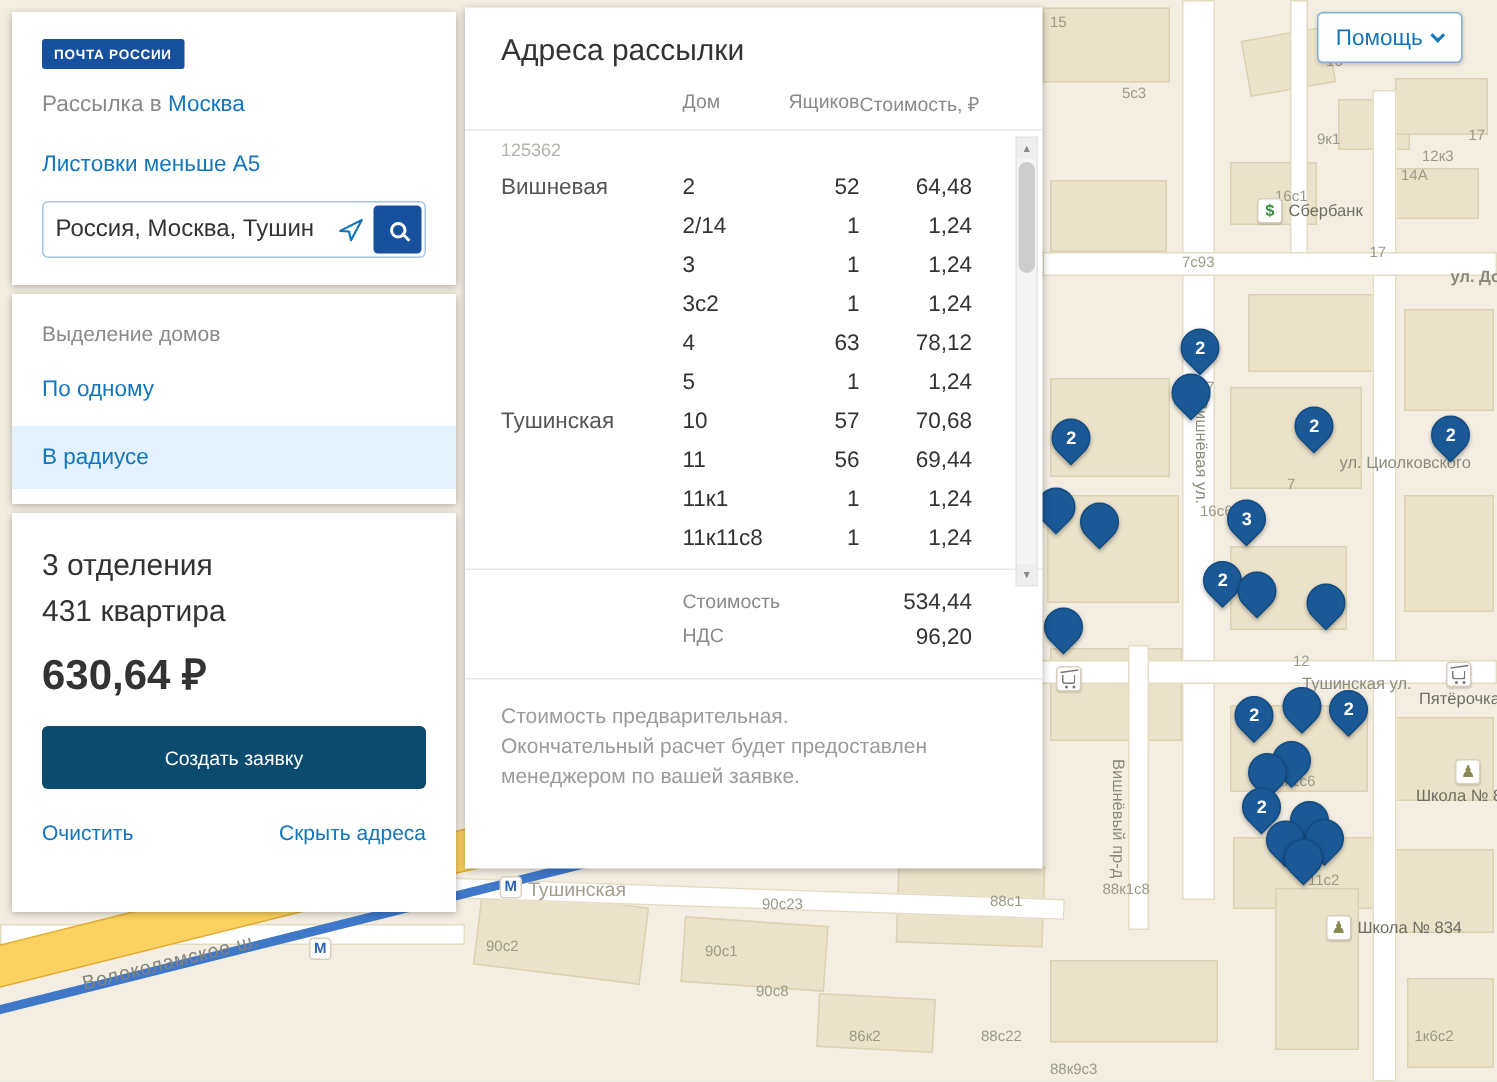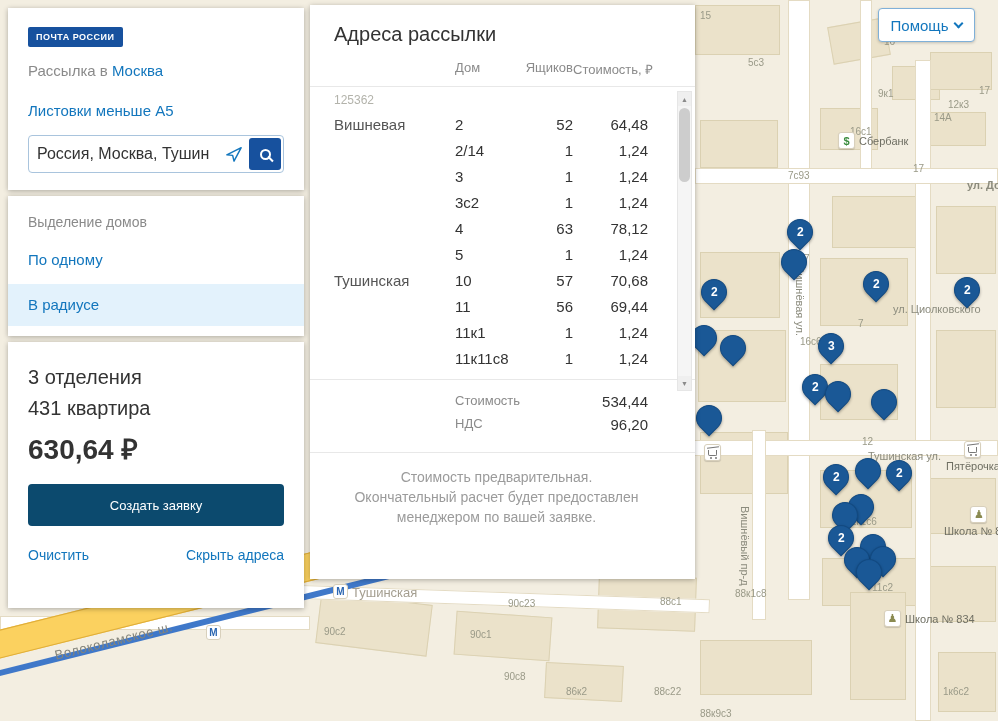--- a/index.html
+++ b/index.html
@@ -83,21 +83,21 @@
   .group-code { font-size:12px; color:#b3b3ab; padding:6px 0 4px; }
   .trow { display:grid; grid-template-columns:121px 62px 56px 75px; height:26px; align-items:center; font-size:15px; color:#333; }
   .trow .street { color:#555; }
   .trow .r { text-align:right; }
   .totals { border-top:1px solid #e8e8e8; padding:10px 47px 10px 145px; }
   .trow2 { display:flex; justify-content:space-between; align-items:flex-start; padding:3px 0; }
   .trow2 .lbl { font-size:13px; color:#8a8a8a; }
   .trow2 .val { font-size:15px; color:#333; }
   .trow2.final .lbl { font-size:16px; color:#333; font-weight:bold; }
   .trow2.final .val { font-size:19px; font-weight:bold; }
-  .note { border-top:1px solid #e8e8e8; margin-top:6px; padding:14px 36px 0 24px; font-size:14px; color:#9b9b9b; line-height:20px;text-align:center; }
+  .note { border-top:1px solid #e8e8e8; margin-top:6px; padding:14px 36px 0 24px; font-size:14px; color:#9b9b9b; line-height:20px; }
 
   .sbar { position:absolute; right:3px; top:86px; width:15px; height:300px; background:#f5f5f5; border:1px solid #e6e6e6; z-index:11; }
   .sarr { position:absolute; left:0; width:13px; height:14px; display:flex; align-items:center; justify-content:center;
           font-size:7px; color:#8a8a8a; background:#efefef; cursor:pointer; }
   .sarr.down { bottom:0; }
   .sthumb { position:absolute; left:1px; top:16px; width:11px; height:74px; background:#cdcdcd; border-radius:6px; cursor:grab; }
 
   
   .help-btn { position:absolute; left:878px; top:8px; width:97px; height:34px; background:#fff;
               border:1px solid #7fb0d8; border-radius:4px; box-shadow:0 1px 3px rgba(0,0,0,.2);
@@ -171,21 +171,21 @@
         <div class="mlabel house" style="left: 858px; top: 318px;">7</div>
         <div class="mlabel house" style="left: 862px; top: 436px;">12</div>
         <div class="mlabel street" style="left: 868px; top: 450px;">Тушинская ул.</div>
         <div class="mlabel street" style="left: 745px; top: 500px; transform: rotate(90deg);">Вишнёвый пр-д</div>
         <div class="mlabel house" style="left: 846px; top: 516px;">11к1с6</div>
         <div class="mlabel house" style="left: 872px; top: 582px;">11с2</div>
         <div class="mlabel house" style="left: 943px; top: 686px;">1к6с2</div>
         <div class="mlabel area" style="left: 352px; top: 585px;">Тушинская</div>
         <div class="mlabel house" style="left: 508px; top: 598px;">90с23</div>
         <div class="mlabel house" style="left: 470px; top: 629px;">90с1</div>
-        <div class="mlabel house" style="left: 504px; top: 656px; margin-top: 15px;">90с8</div>
+        <div class="mlabel house" style="left: 504px; top: 656px;">90с8</div>
         <div class="mlabel house" style="left: 324px; top: 626px;">90с2</div>
         <div class="mlabel house" style="left: 660px; top: 596px;">88с1</div>
         <div class="mlabel house" style="left: 735px; top: 588px;">88к1с8</div>
         <div class="mlabel house" style="left: 654px; top: 686px;">88с22</div>
         <div class="mlabel house" style="left: 700px; top: 708px;">88к9с3</div>
         <div class="mlabel house" style="left: 566px; top: 686px;">86к2</div>
         <div class="mlabel street-lg" style="left: 55px; top: 648px; transform: rotate(-14deg);">Волоколамское ш.</div>
       </div>
     <div id="map-pois">
         <div class="poi right" style="left: 838px; top: 132px;">

